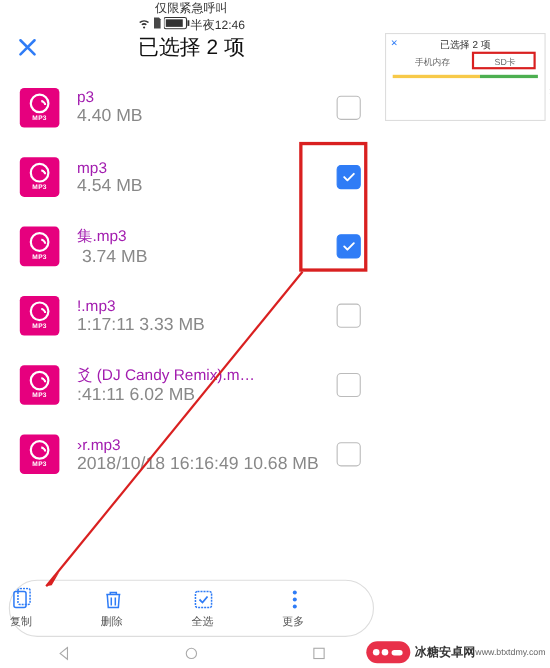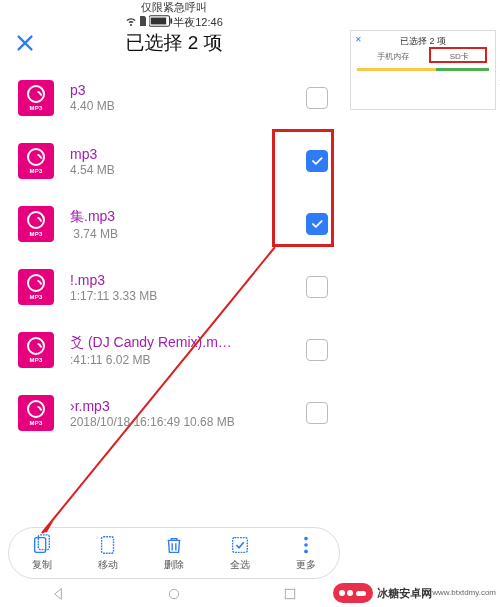--- a/index.html
+++ b/index.html
@@ -16,27 +16,27 @@
 
   .list { }
   .row { display: flex; align-items: center; height: 63px; padding: 0 20px 0 18px; }
   .row + .row { border-top: 1px solid transparent; }
   .mp3-badge { width: 36px; height: 36px; background: #e6007e; border-radius: 4px; display: flex; flex-direction: column; align-items: center; justify-content: center; color: #fff; margin-right: 16px; flex-shrink: 0; position: relative; }
   .mp3-badge .disc { width: 18px; height: 18px; border: 2px solid #fff; border-radius: 50%; position: relative; }
   .mp3-badge .disc::after { content: ""; position: absolute; top: 4px; left: 4px; width: 5px; height: 5px; border: 2px solid #fff; border-color: #fff transparent transparent transparent; border-radius: 50%; transform: rotate(45deg); }
   .mp3-badge .txt { font-size: 6px; margin-top: 2px; font-weight: bold; letter-spacing: 0.3px; }
   .info { flex: 1; min-width: 0; }
   .info .name { font-size: 14px; color: #a21caf; white-space: nowrap; overflow: hidden; text-overflow: ellipsis; }
-  .info .meta { font-size: 12px; color: #888; margin-top: 1px; white-space: nowrap; overflow: hidden; }
+  .info .meta { font-size: 16px; color: #888; margin-top: 1px; white-space: nowrap; overflow: hidden; }
   .checkbox { width: 22px; height: 22px; border: 1px solid #bbb; border-radius: 4px; flex-shrink: 0; display: flex; align-items: center; justify-content: center; }
   .checkbox.checked { background: #2f7cf6; border-color: #2f7cf6; }
 
   .bottomwrap { position: absolute; left: 8px; right: 8px; bottom: 28px; }
   .pill { border: 1px solid #ddd; border-radius: 30px; height: 52px; display: flex; background: #fff; }
-  .tool { flex: 1; display: flex; flex-direction: column; align-items: center; justify-content: center; gap: 2px; }
+  .tool { flex: 1; display: flex; flex-direction: column; justify-content: center; gap: 2px; }
   .tool .lbl { font-size: 10px; color: #555; }
   .tool svg { width: 22px; height: 22px; }
 
   .navbar { position: absolute; left: 0; right: 0; bottom: 0; height: 26px; display: flex; justify-content: space-around; align-items: center; }
   .navbar svg { width: 16px; height: 16px; opacity: 0.5; }
 
   
   .anno { position: absolute; pointer-events: none; }
   .box1 { border: 3px solid #d92020; }
 
@@ -171,26 +171,20 @@
     <div class="pill">
       <div class="tool">
         <svg viewBox="0 0 24 24">
             <rect x="4" y="4" width="12" height="16" rx="2" fill="none" stroke="#2f7cf6" stroke-width="1.5"></rect>
             <rect x="8" y="1" width="12" height="16" rx="2" fill="none" stroke="#2f7cf6" stroke-width="1.5" stroke-dasharray="2 1"></rect>
           </svg>
         <span class="lbl">复制</span>
       </div>
       <div class="tool">
         <svg viewBox="0 0 24 24">
-            <rect x="5" y="3" width="13" height="18" rx="2" fill="none" stroke="#2f7cf6" stroke-width="1.5" stroke-dasharray="2 1"></rect>
-          </svg>
-        <span class="lbl">移动</span>
-      </div>
-      <div class="tool">
-        <svg viewBox="0 0 24 24">
             <path fill="none" stroke="#2f7cf6" stroke-width="1.5" d="M5 7h14M9 7V5h6v2m-9 0l1 13h10l1-13M10 10v8m4-8v8"></path>
           </svg>
         <span class="lbl">删除</span>
       </div>
       <div class="tool">
         <svg viewBox="0 0 24 24">
             <rect x="4" y="4" width="16" height="16" rx="2" fill="none" stroke="#2f7cf6" stroke-width="1.5" stroke-dasharray="2 1"></rect>
             <path d="M8 12l3 3 5-6" fill="none" stroke="#2f7cf6" stroke-width="1.8"></path>
           </svg>
         <span class="lbl">全选</span>

